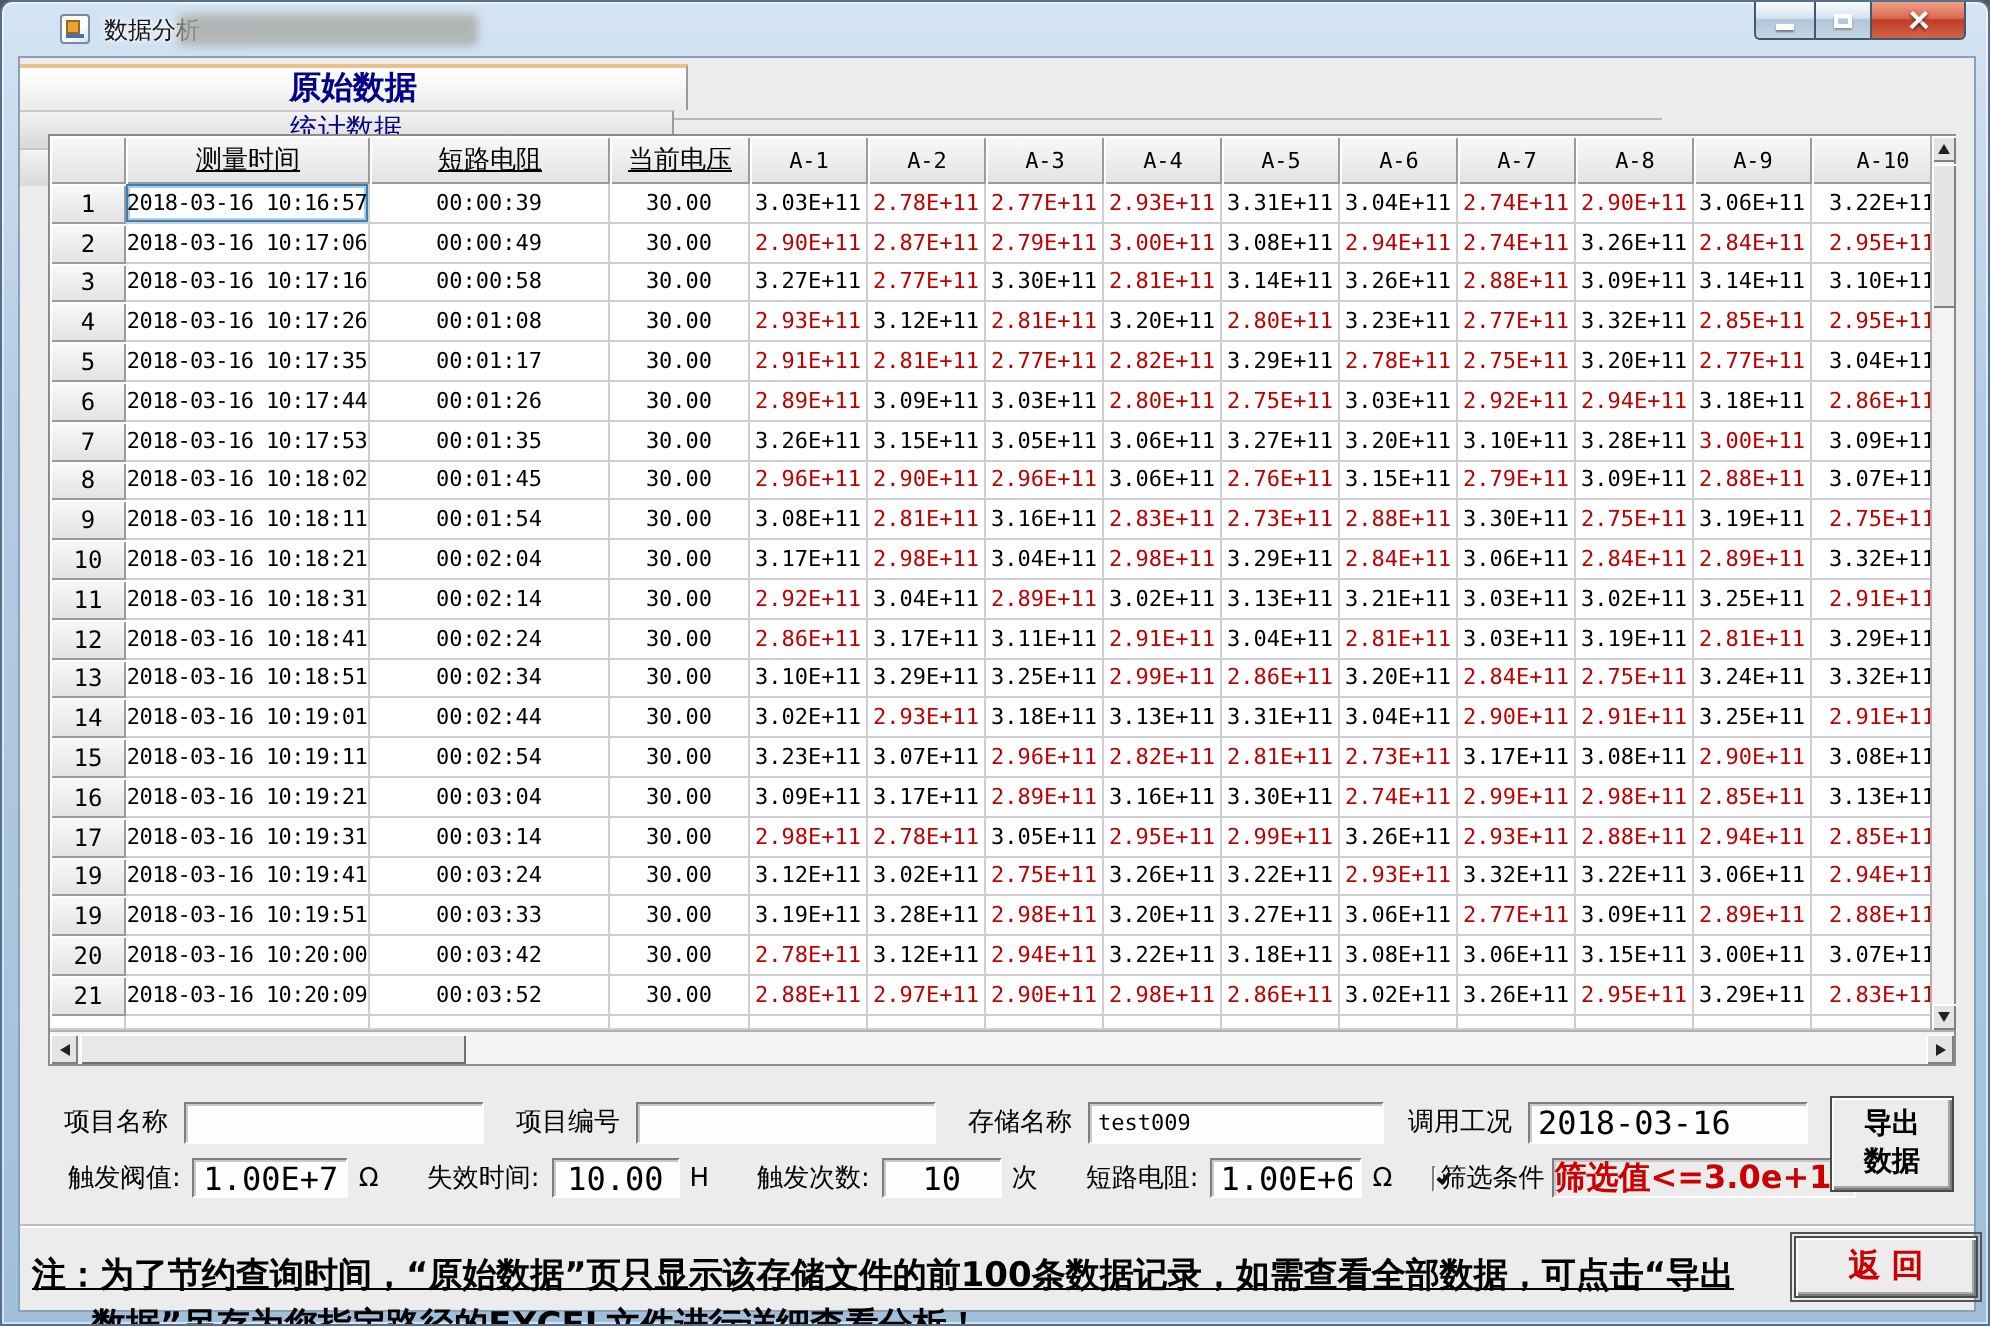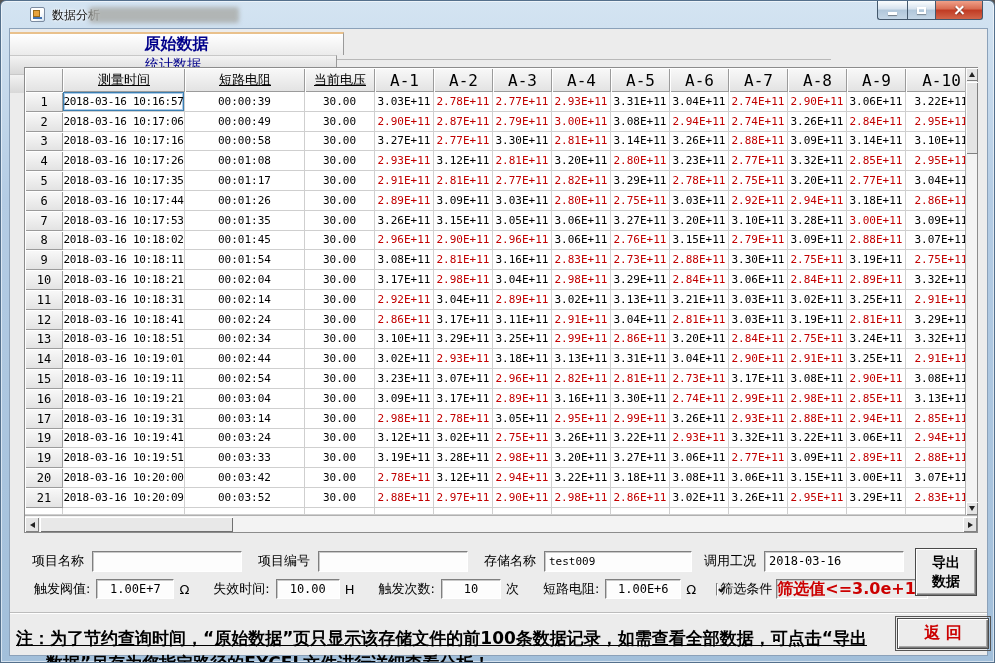--- a/index.html
+++ b/index.html
@@ -44,21 +44,21 @@
   
   .table-wrap{position:absolute;left:14px;top:38px;width:954px;height:466px;background:#fff;border:1px solid #8c8c8c;}
   .hrow,.trow{display:grid;grid-template-columns:38px 122px 120px 70px repeat(9,59px) 71px;}
   .hrow{height:24px;}
   .trow{height:19.8px;}
   .trow.strip{height:7px;overflow:hidden;}
   .hcell,.rnum{background:linear-gradient(#f9f9f9,#e2e2e2);
        box-shadow:inset 1px 1px 0 #ffffff,inset -1px -1px 0 #9b9b9b;
        display:flex;align-items:center;justify-content:center;font-size:13px;color:#000;}
   .hcell.cn{text-decoration:underline;}
-  .hcell.axis{font-size:16px;font-family:"DejaVu Sans Mono",monospace;}
+  .hcell.axis{font-size:11px;font-family:"DejaVu Sans Mono",monospace;}
   .rnum{font-size:12px;font-family:"DejaVu Sans Mono",monospace;}
   .cell{background:#fff;border-right:1px solid #cfcfcf;border-bottom:1px solid #cfcfcf;
        display:flex;align-items:center;justify-content:center;
        font-size:11px;font-family:"DejaVu Sans Mono",monospace;color:#000;white-space:nowrap;overflow:hidden;}
   .cell.ctime{letter-spacing:-0.3px;}
   .cell.red{color:#c00000;}
   .cell.focus{box-shadow:inset 0 0 0 1px #3c7fb1,inset 0 0 0 2px #aacbea;}
   
   .vscroll{position:absolute;right:0;top:0;width:12px;height:447px;background:#f3f3f3;border-left:1px solid #b0b0b0;}
   .sbtn{position:absolute;left:0;width:12px;height:13px;background:#e4e4e4;
@@ -78,21 +78,21 @@
   .tri-down{width:0;height:0;border-left:3px solid transparent;border-right:3px solid transparent;border-top:5px solid #222;}
   .tri-left{width:0;height:0;border-top:3px solid transparent;border-bottom:3px solid transparent;border-right:5px solid #222;}
   .tri-right{width:0;height:0;border-top:3px solid transparent;border-bottom:3px solid transparent;border-left:5px solid #222;}
   
   .frow{position:absolute;left:0;width:905px;display:flex;align-items:center;}
   .frow1{top:520px;height:24px;}
   .frow2{top:549px;height:22px;}
   .flabel{font-size:13px;color:#000;white-space:nowrap;}
   .inp{height:21px;background:#fdfdfd;border-top:1px solid #7f7f7f;border-left:1px solid #7f7f7f;
        border-bottom:1px solid #ffffff;border-right:1px solid #ffffff;
-       box-shadow:inset 1px 1px 0 #c9c9c9;font-family:"DejaVu Sans Mono",monospace;font-size:12px;color:#000;
+       box-shadow:inset 1px 1px 0 #c9c9c9;font-family:"DejaVu Sans Mono",monospace;font-size:16px;color:#000;
        padding:0 4px;outline:none;}
   .inp.center{text-align:center;}
   .inp.small{font-size:11px;}
   .inp.h20{height:20px;}
   .unit{font-size:13px;color:#000;}
   .chk{width:13px;height:13px;background:#fff;border-top:1px solid #7f7f7f;border-left:1px solid #7f7f7f;
        border-bottom:1px solid #fff;border-right:1px solid #fff;box-shadow:inset 1px 1px 0 #c9c9c9;position:relative;}
   .chk .mark{position:absolute;left:3px;top:1px;width:4px;height:7px;border-right:2px solid #111;border-bottom:2px solid #111;transform:rotate(40deg);}
   .filter-field{height:20px;width:156px;background:#ececec;border-top:1px solid #7f7f7f;border-left:1px solid #7f7f7f;
        border-bottom:1px solid #fff;border-right:1px solid #fff;box-shadow:inset 1px 1px 0 #c9c9c9;

